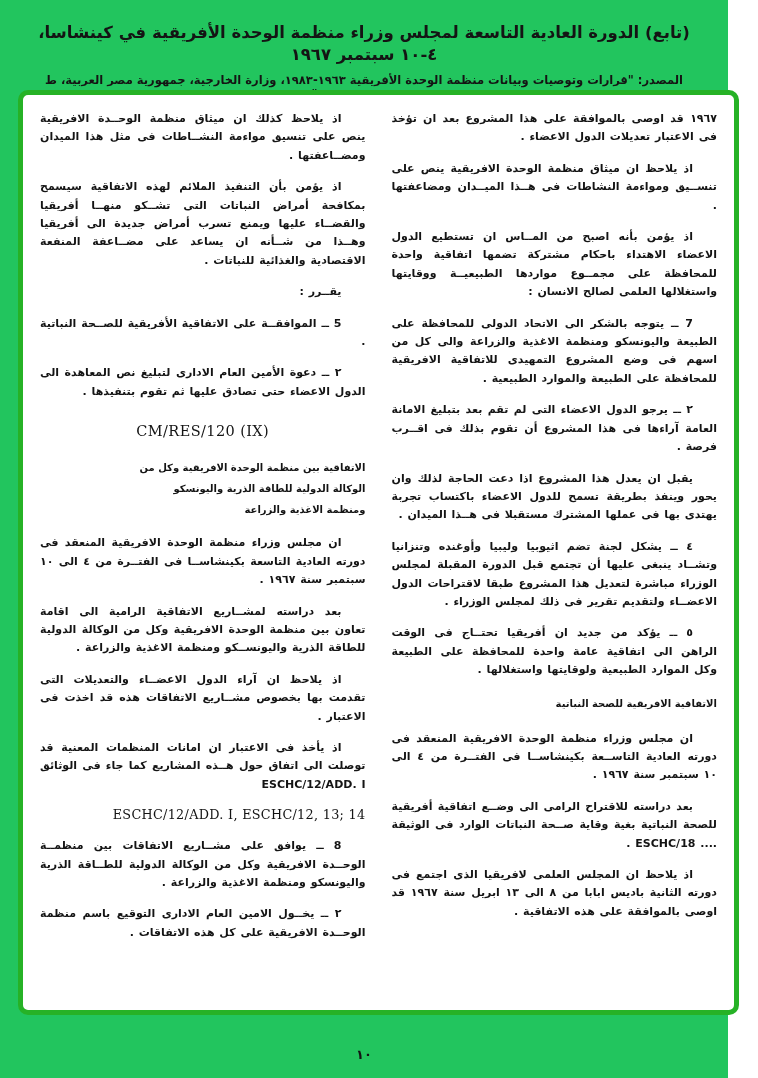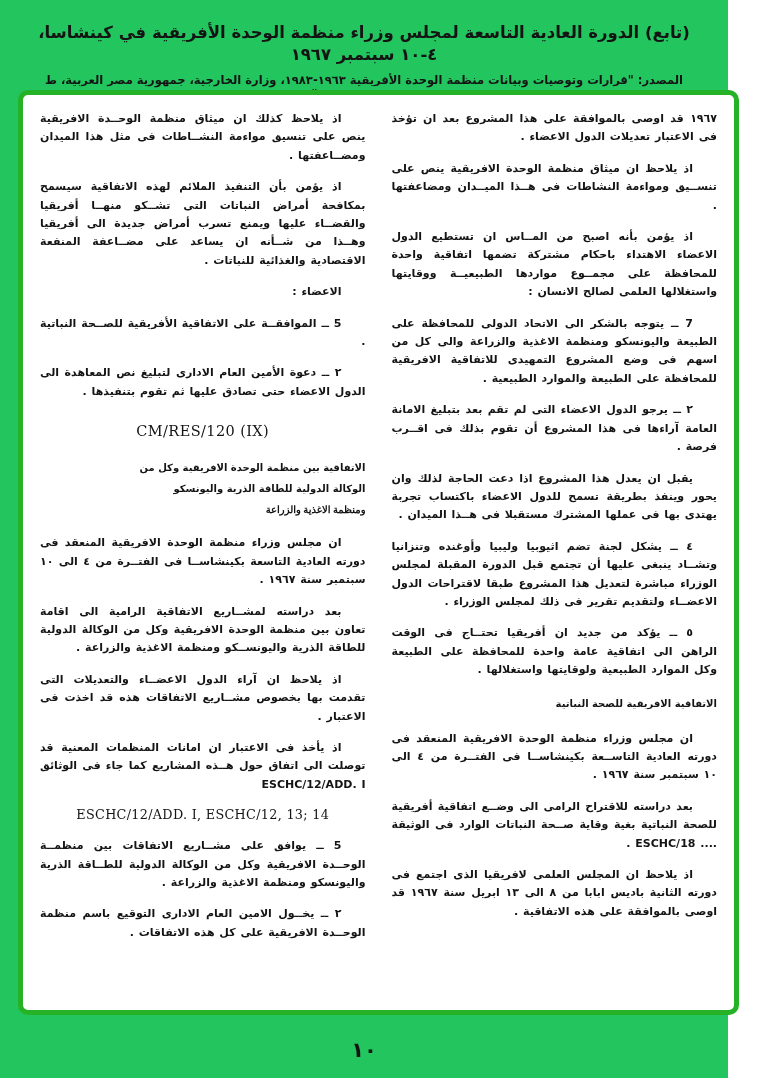--- a/index.html
+++ b/index.html
@@ -45,35 +45,35 @@
     font-family:"DejaVu Serif", serif;
     font-size:14.5px; font-weight:normal;
     margin:22px 0 18px 0;
     letter-spacing:0.4px;
   }
   .heading {
     font-size:10px; font-weight:bold;
     text-align:right; line-height:21px;
     margin:0;
   }
-  .heading.last { margin-bottom:14px;font-family:Liberation Serif, serif; }
+  .heading.last { margin-bottom:14px; }
   .heading.single { margin-bottom:16px; }
   .ref-line {
-    direction:ltr; text-align:center;
+    direction:ltr; text-align:right;
     font-family:"DejaVu Serif", serif;
     font-size:12.8px; font-weight:normal;
     margin:0 0 15px 0;
     letter-spacing:0.3px;
   }
 
   
   .ftr {
     position:absolute; left:0; bottom:16px; width:100%;
     text-align:center; direction:rtl;
-    font-size:21px; font-weight:bold;
+    font-size:13px; font-weight:bold;
   }
 </style>
 </head>
 <body>
 
 <div class="page">
 
   <header class="hdr">
     <div class="hdr-title">(تابع) الدورة العادية التاسعة لمجلس وزراء منظمة الوحدة الأفريقية في كينشاسا، ٤-١٠ سبتمبر ١٩٦٧</div>
     <div class="hdr-source">المصدر: "قرارات وتوصيات وبيانات منظمة الوحدة الأفريقية ١٩٦٣-١٩٨٣، وزارة الخارجية، جمهورية مصر العربية، ط ١٩٨٥، ص١٠٤-١١٩"</div>
@@ -93,33 +93,33 @@
         <p class="para">٥ ــ يؤكد من جديد ان أفريقيا تحتــاج فى الوقت الراهن الى اتفاقية عامة واحدة للمحافظة على الطبيعة وكل الموارد الطبيعية ولوقايتها واستغلالها .</p>
         <div class="heading single">الاتفاقية الافريقية للصحة النباتية</div>
         <p class="para">ان مجلس وزراء منظمة الوحدة الافريقية المنعقد فى دورته العادية التاســعة بكينشاســا فى الفتــرة من ٤ الى ١٠ سبتمبر سنة ١٩٦٧ .</p>
         <p class="para">بعد دراسته للاقتراح الرامى الى وضــع اتفاقية أفريقية للصحة النباتية بغية وقاية صــحة النباتات الوارد فى الوثيقة .... ESCHC/18 .</p>
         <p class="para">اذ يلاحظ ان المجلس العلمى لافريقيا الذى اجتمع فى دورته الثانية باديس ابابا من ٨ الى ١٣ ابريل سنة ١٩٦٧ قد اوصى بالموافقة على هذه الاتفاقية .</p>
       </section>
 
       <section class="col">
         <p class="para">اذ يلاحظ كذلك ان ميثاق منظمة الوحــدة الافريقية ينص على تنسيق مواءمة النشــاطات فى مثل هذا الميدان ومضــاعفتها .</p>
         <p class="para">اذ يؤمن بأن التنفيذ الملائم لهذه الاتفاقية سيسمح بمكافحة أمراض النباتات التى تشــكو منهــا أفريقيا والقضــاء عليها ويمنع تسرب أمراض جديدة الى أفريقيا وهــذا من شــأنه ان يساعد على مضــاعفة المنفعة الاقتصادية والغذائية للنباتات .</p>
-        <p class="para">الاعضاء :</p>
+        <p class="para">يقــرر :</p>
         <p class="para">5 ــ الموافقــة على الاتفاقية الأفريقية للصــحة النباتية .</p>
         <p class="para">٢ ــ دعوة الأمين العام الادارى لتبليغ نص المعاهدة الى الدول الاعضاء حتى تصادق عليها ثم تقوم بتنفيذها .</p>
         <div class="res-label">CM/RES/120 (IX)</div>
         <div class="heading">الاتفاقية بين منظمة الوحدة الافريقية وكل من</div>
         <div class="heading">الوكالة الدولية للطاقة الذرية واليونسكو</div>
         <div class="heading last">ومنظمة الاغذية والزراعة</div>
         <p class="para">ان مجلس وزراء منظمة الوحدة الافريقية المنعقد فى دورته العادية التاسعة بكينشاســا فى الفتــرة من ٤ الى ١٠ سبتمبر سنة ١٩٦٧ .</p>
         <p class="para">بعد دراسته لمشــاريع الاتفاقية الرامية الى اقامة تعاون بين منظمة الوحدة الافريقية وكل من الوكالة الدولية للطاقة الذرية واليونســكو ومنظمة الاغذية والزراعة .</p>
         <p class="para">اذ يلاحظ ان آراء الدول الاعضــاء والتعديلات التى تقدمت بها بخصوص مشــاريع الاتفاقات هذه قد اخذت فى الاعتبار .</p>
         <p class="para">اذ يأخذ فى الاعتبار ان امانات المنظمات المعنية قد توصلت الى اتفاق حول هــذه المشاريع كما جاء فى الوثائق ESCHC/12/ADD. I</p>
         <div class="ref-line">ESCHC/12/ADD. I, ESCHC/12, 13; 14</div>
-        <p class="para">5 ــ يوافق على مشــاريع الاتفاقات بين منظمــة الوحــدة الافريقية وكل من الوكالة الدولية للطــاقة الذرية واليونسكو ومنظمة الاغذية والزراعة .</p>
+        <p class="para">8 ــ يوافق على مشــاريع الاتفاقات بين منظمــة الوحــدة الافريقية وكل من الوكالة الدولية للطــاقة الذرية واليونسكو ومنظمة الاغذية والزراعة .</p>
         <p class="para">٢ ــ يخــول الامين العام الادارى التوقيع باسم منظمة الوحــدة الافريقية على كل هذه الاتفاقات .</p>
       </section>
 
     </div>
   </div>
 
   <footer class="ftr">
     <span>١٠</span>
   </footer>
 

